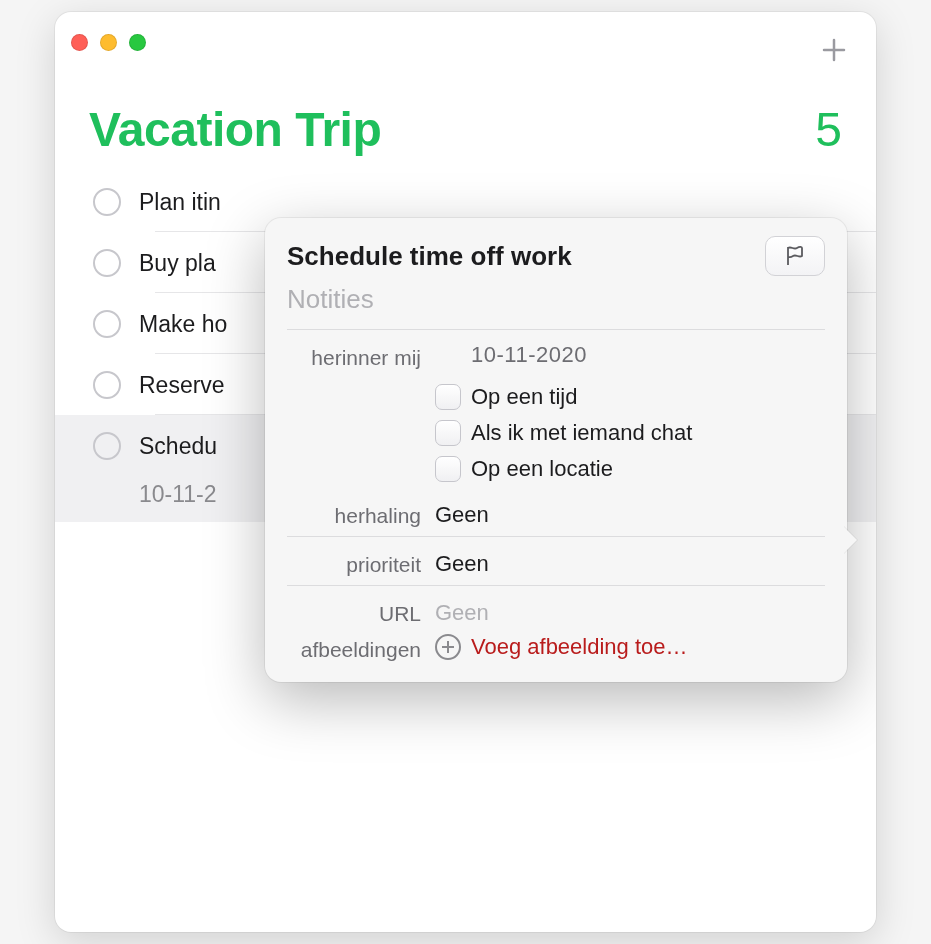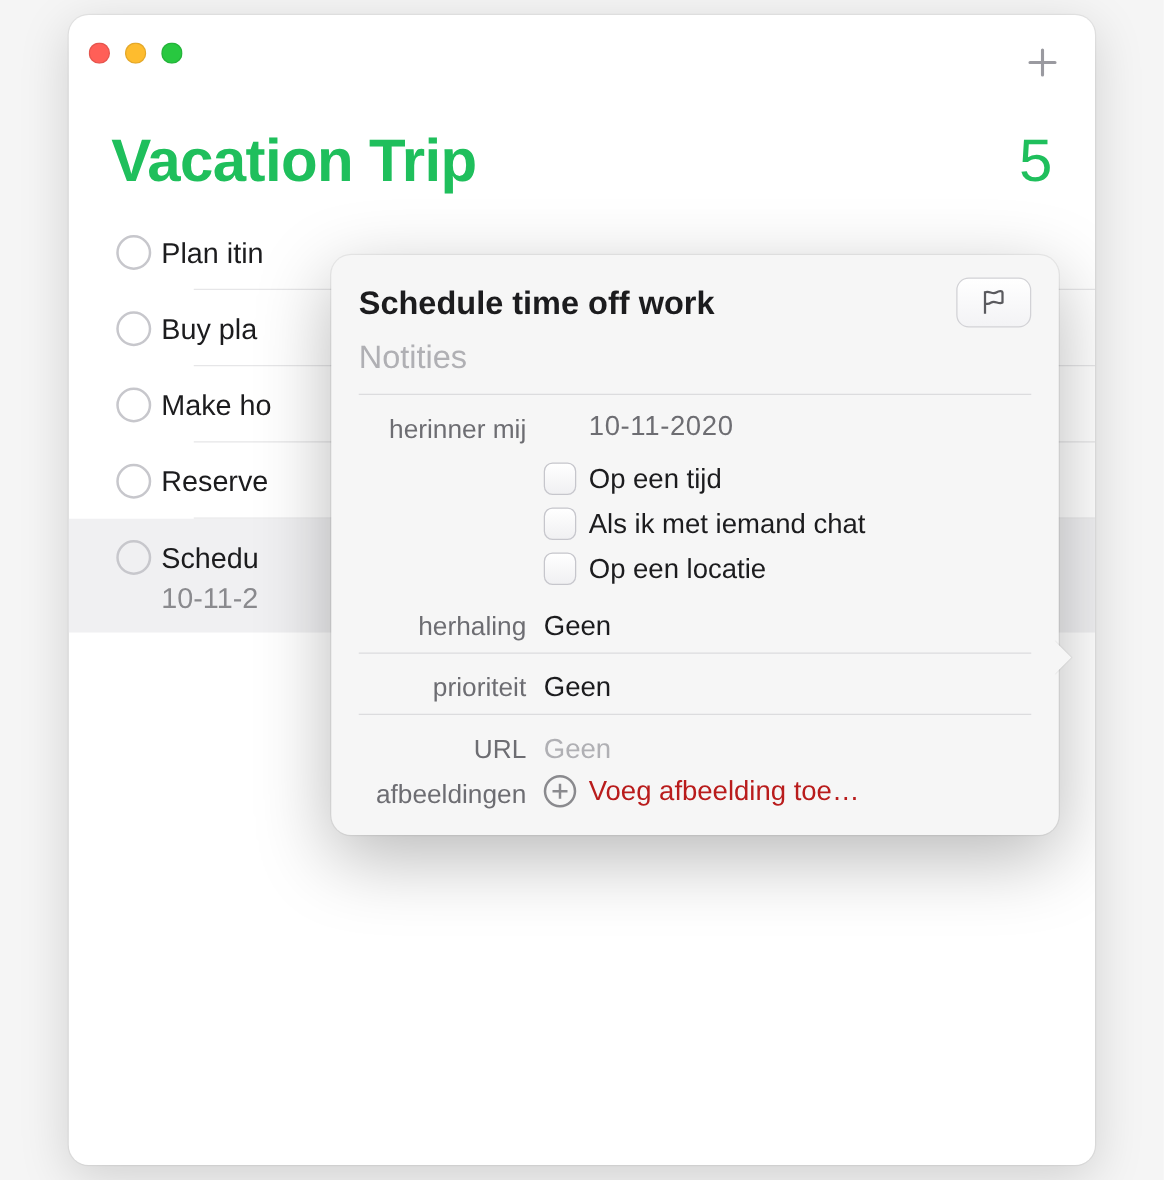--- a/index.html
+++ b/index.html
@@ -57,21 +57,21 @@
   }
   .count {
     color: #1fbf5c;
     font-size: 48px;
     font-weight: 400;
   }
   .list { padding: 6px 0 0 0; }
   .item {
     display: flex;
     align-items: flex-start;
-    gap: 8px;
+    gap: 18px;
     padding: 14px 34px 14px 34px;
     border-top: 1px solid transparent;
     position: relative;
   }
   .item:not(:last-child)::after {
     content: "";
     position: absolute;
     left: 100px;
     right: 0;
     bottom: 0;
@@ -90,21 +90,21 @@
   }
   .item-text {
     font-size: 23px;
     color: #1c1c1e;
     line-height: 1.3;
     padding-top: 2px;
   }
   .item-date {
     font-size: 23px;
     color: #8a8a8e;
-    margin-top: 4px;
+    margin-top: 20px;
   }
   .info-btn {
     position: absolute;
     right: 34px;
     top: 18px;
     width: 32px;
     height: 32px;
     border: 3px solid #1fbf5c;
     border-radius: 50%;
     color: #1fbf5c;
@@ -112,21 +112,21 @@
     font-style: italic;
     font-weight: bold;
     font-size: 21px;
     line-height: 26px;
     text-align: center;
     cursor: pointer;
   }
   
   .popover {
     position: absolute;
-    top: 192px;
+    top: 206px;
     left: 210px;
     width: 582px;
     background: #f6f6f6;
     border-radius: 16px;
     box-shadow: 0 18px 60px rgba(0,0,0,0.28), 0 0 0 1px rgba(0,0,0,0.06);
     padding: 18px 22px 20px 22px;
   }
   .popover::after {
     content: "";
     position: absolute;

